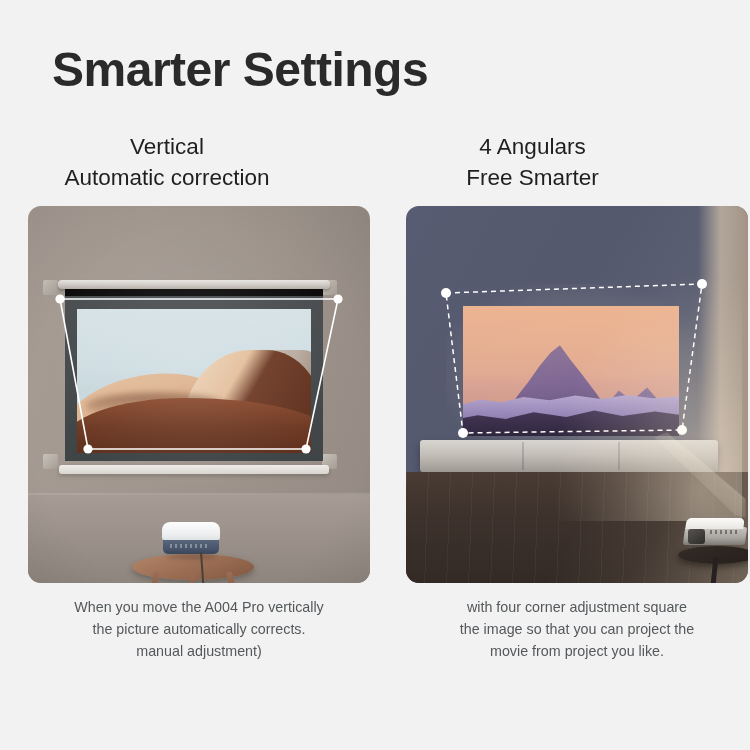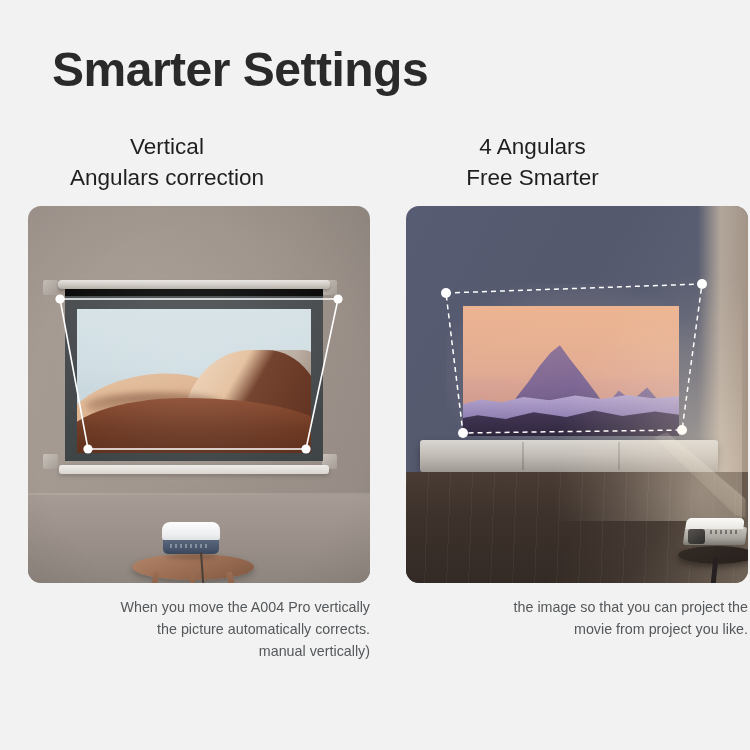--- a/index.html
+++ b/index.html
@@ -400,39 +400,39 @@
     position: absolute; left: 26px; top: 12px;
     width: 30px; height: 4px;
     background: repeating-linear-gradient(90deg, rgba(60,58,55,0.55) 0 2px, rgba(255,255,255,0) 2px 5px);
     transform: skewX(-8deg);
   }
 
   
   .caption {
     width: 342px;
     margin-top: 14px;
-    text-align: right;
+    text-align: center;
     font-size: 14.3px;
     line-height: 1.52;
     color: #54585b;
   }
   .caption .ln { display: block; }
 </style>
 </head>
 <body>
 
 <div class="page-title">Smarter Settings</div>
 
 <div class="columns">
 
   <div class="column left">
 
     <div class="col-heading">
       <span class="ln">Vertical</span>
-      <span class="ln">Angulars correction</span>
+      <span class="ln">Automatic correction</span>
     </div>
 
     <div class="panel">
       <div class="scene-left"></div>
       <div class="left-floor"></div>
       <div class="left-floor-line"></div>
 
       <div class="bracket tl"></div>
       <div class="bracket tr"></div>
       <div class="bracket bl"></div>
@@ -474,21 +474,21 @@
         <div class="body-bot"></div>
         <div class="vent"></div>
         <div class="body-top"></div>
       </div>
       <div class="proj-cord"></div>
     </div>
 
     <div class="caption">
       <span class="ln">When you move the A004 Pro vertically</span>
       <span class="ln">the picture automatically corrects.</span>
-      <span class="ln">manual vertically)</span>
+      <span class="ln">manual adjustment)</span>
     </div>
   </div>
 
   <div class="column right">
 
     <div class="col-heading">
       <span class="ln">4 Angulars</span>
       <span class="ln">Free Smarter</span>
     </div>
 
@@ -531,18 +531,19 @@
 
       <div class="proj-right">
         <div class="r-body"></div>
         <div class="r-top"></div>
         <div class="r-lens"></div>
         <div class="r-vent"></div>
       </div>
     </div>
 
     <div class="caption">
+      <span class="ln">with four corner adjustment square</span>
       <span class="ln">the image so that you can project the</span>
       <span class="ln">movie from project you like.</span>
     </div>
   </div>
 
 </div>
 
 </body></html>

